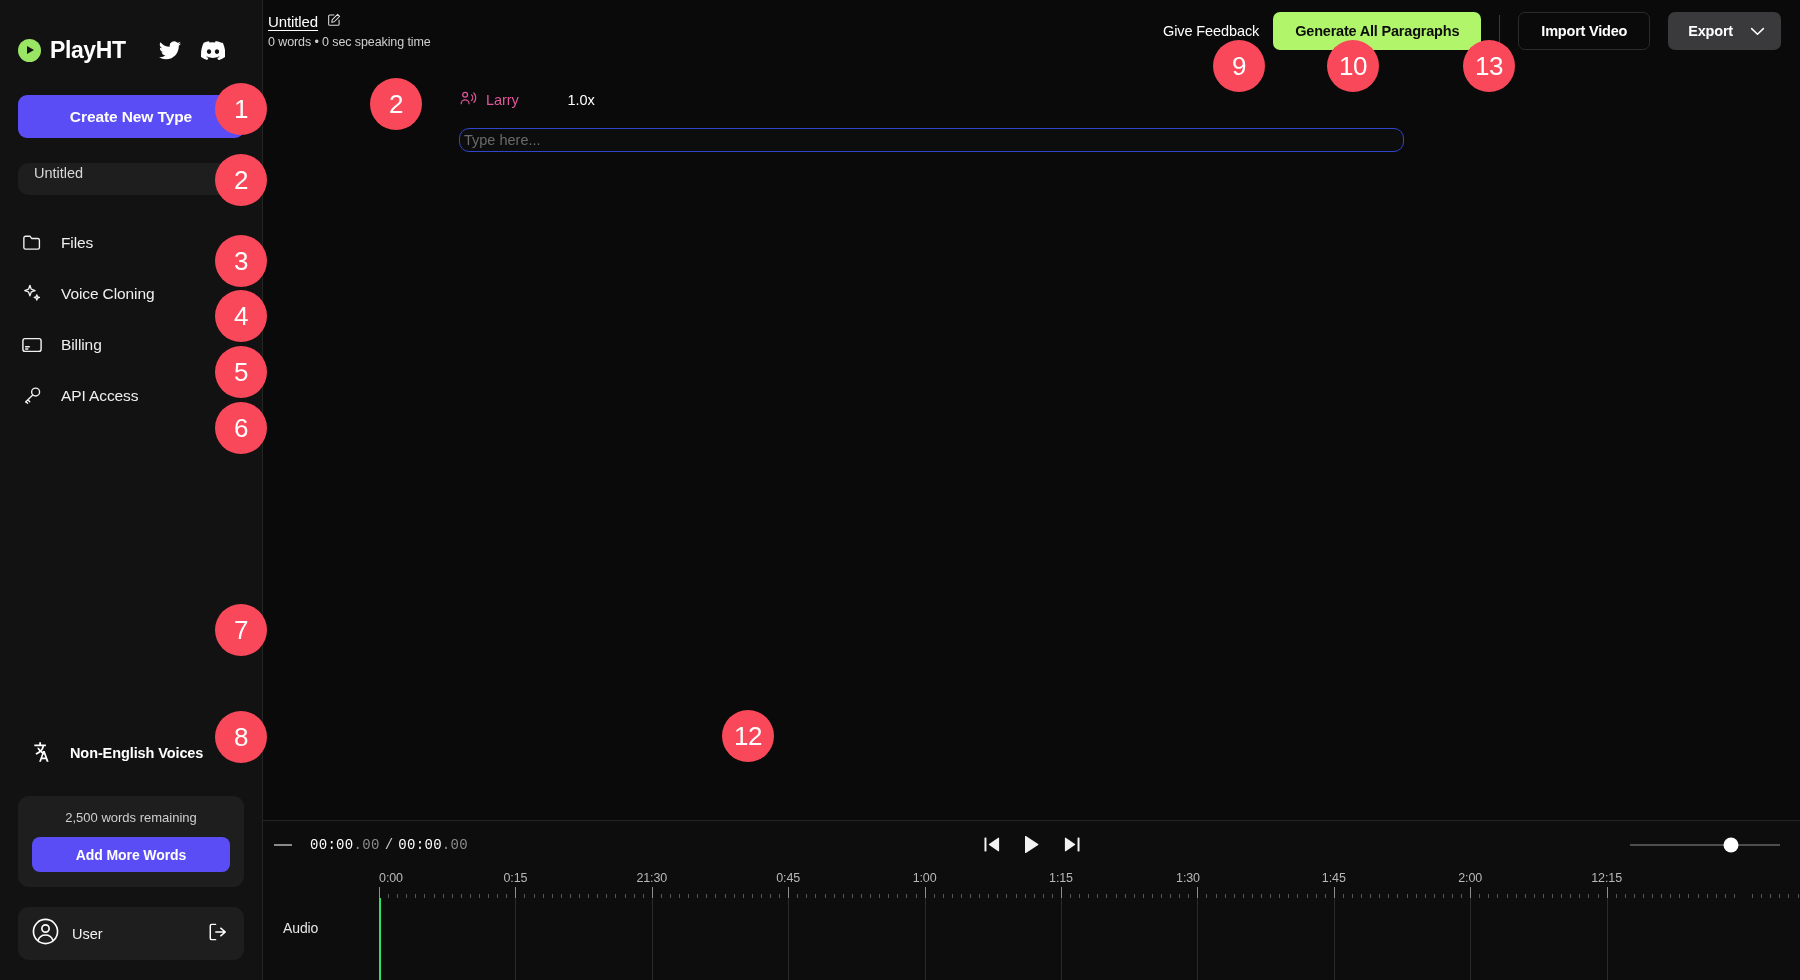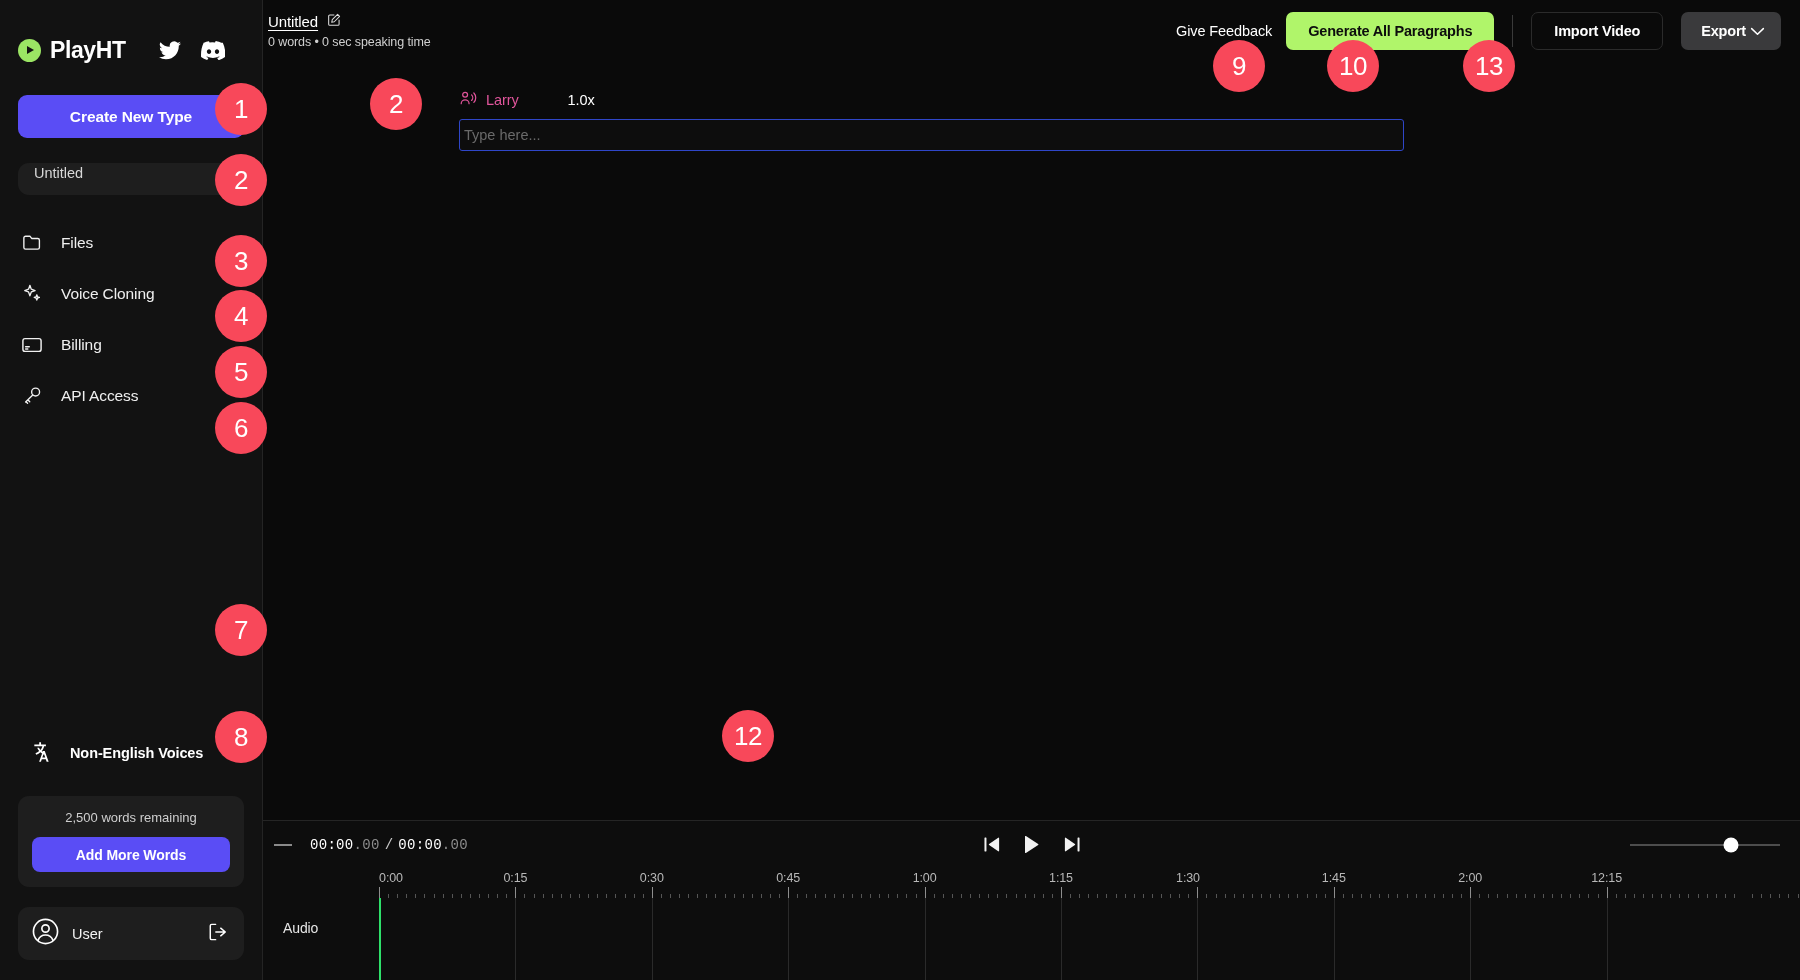--- a/index.html
+++ b/index.html
@@ -118,33 +118,33 @@
   }
   .vdivider { width:1px; height:32px; background:#3a3a3a; margin:0 18px; }
   .import-btn {
     height:38px; padding:0 22px; border-radius:7px; cursor:pointer;
     background:#0a0a0a; border:1px solid #2b2b2b; color:#fff;
     font-size:14.5px; font-weight:bold; letter-spacing:-0.2px;
   }
   .export-btn {
     height:38px; padding:0 16px 0 20px; border-radius:7px; cursor:pointer;
     background:#3a3a3c; border:none; color:#fff; margin-left:18px;
-    font-size:14.5px; font-weight:bold; display:flex; align-items:center; gap:4px;
+    font-size:14.5px; font-weight:bold; display:flex; align-items:center; gap:17px;
     letter-spacing:-0.2px;
   }
 
   
   #editor { flex:1; position:relative; padding:28px 0 0 196px; min-height:0; }
   .para-block { width:945px; }
   .para-head { display:flex; align-items:center; gap:9px; height:22px; padding-left:1px; }
   .voice-name { font-size:14.5px; color:#e0559b; letter-spacing:-0.1px; cursor:pointer; }
   .speed-val { font-size:14.5px; color:#fff; margin-left:40px; cursor:pointer; letter-spacing:-0.1px; }
   .para-input {
-    margin-top:8px; width:945px; height:32px;
-    background:#0d0d0d; border:1.5px solid #2f46c8; border-radius:3px;
+    margin-top:17px; width:945px; height:24px;
+    background:#0d0d0d; border:1.5px solid #2f46c8; border-radius:10px;
     color:#fff; font-size:14.5px; padding:0 4px;
     font-family:"Liberation Sans", sans-serif; outline:none;
   }
   .para-input::placeholder { color:#6a6a6a; }
 
   
   #timeline { flex:0 0 auto; background:#0d0d0d; border-top:1px solid #252525; }
   .transport {
     height:47px; display:flex; align-items:center; padding:0 0 0 11px; position:relative;
   }
@@ -382,21 +382,21 @@
           <div class="vol-track">
             <span class="vol-knob" style="left: 100.5px;"></span>
           </div>
         </div>
       </div>
 
       <div class="ruler-area">
         <div id="ruler-labels">
             <span class="tick-label" style="left: 60px;">0:00</span>
             <span class="tick-label" style="left: 184.4px;">0:15</span>
-            <span class="tick-label" style="left: 320.8px;">0:30</span>
+            <span class="tick-label" style="left: 320.8px;">21:30</span>
             <span class="tick-label" style="left: 457.2px;">0:45</span>
             <span class="tick-label" style="left: 593.6px;">1:00</span>
             <span class="tick-label" style="left: 730px;">1:15</span>
             <span class="tick-label" style="left: 857px;">1:30</span>
             <span class="tick-label" style="left: 1002.8px;">1:45</span>
             <span class="tick-label" style="left: 1139.2px; text-align: right;">2:00</span>
             <span class="tick-label" style="left: 1275.6px;">12:15</span>
           </div>
         <div class="tick-row" id="ruler-ticks">
             <span class="tick major" style="left: 48px;"></span>

